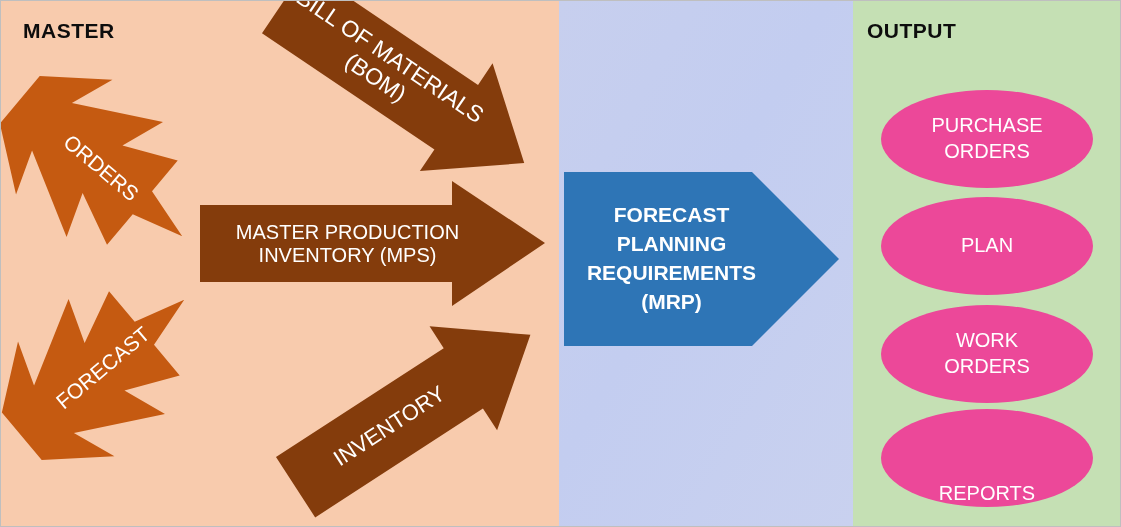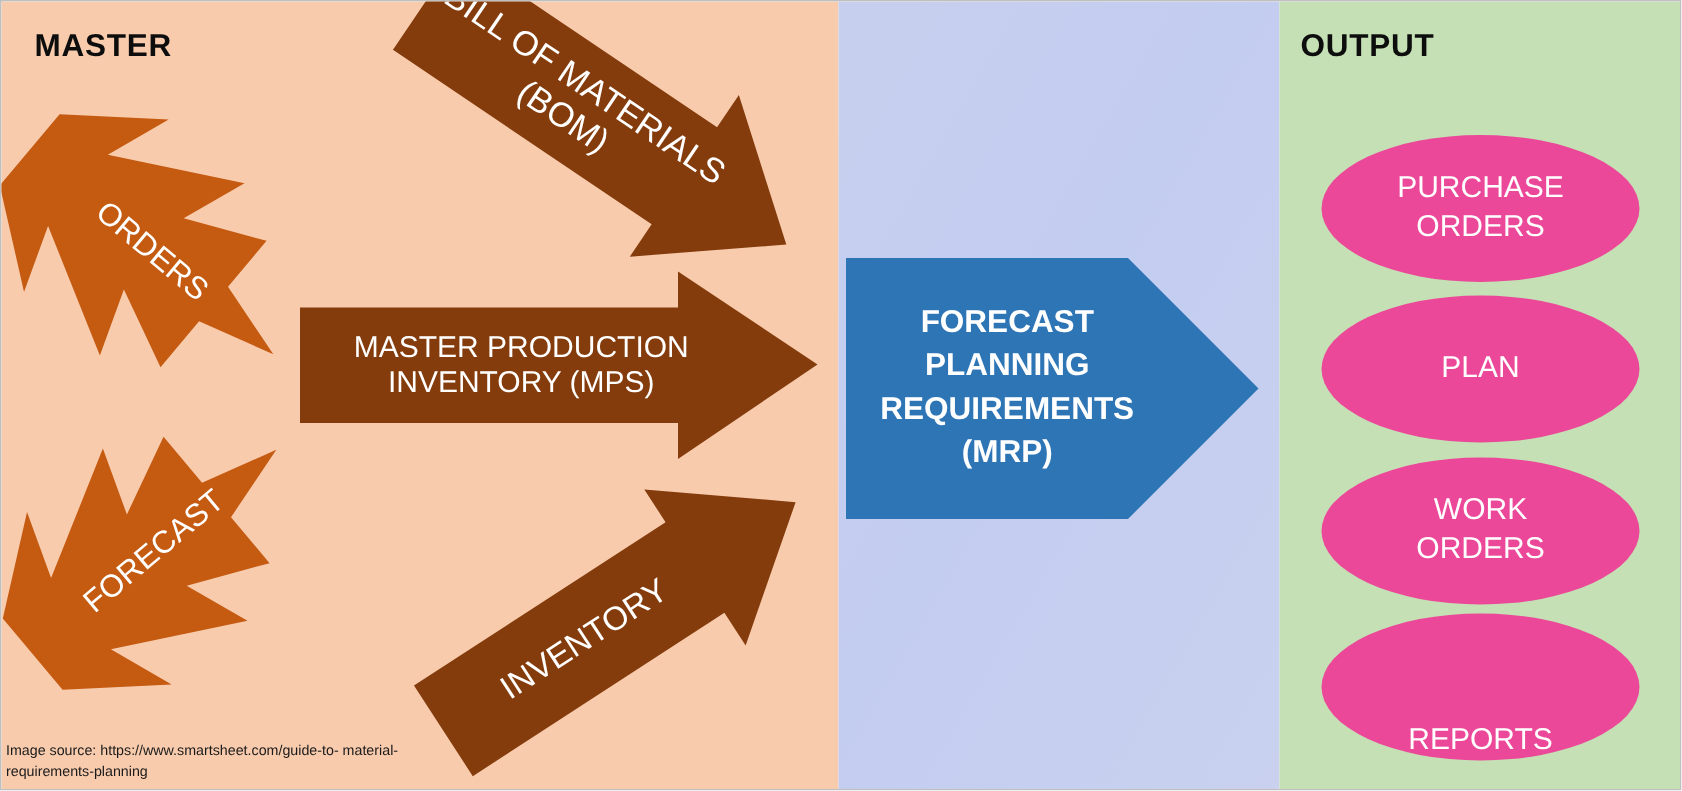--- a/index.html
+++ b/index.html
@@ -247,18 +247,14 @@
     <span>PLAN</span>
   </div>
   <div class="ellipse" id="ellipse-2">
     <span>WORK</span>
     <span>ORDERS</span>
   </div>
   <div class="ellipse" id="ellipse-3">
     <span>REPORTS</span>
   </div>
 
-  <div id="caption">
-    <span>Image source: https://www.smartsheet.com/guide-to-</span>
-    <span>material-requirements-planning</span>
-  </div>
 
 </div>
 
 </body></html>

